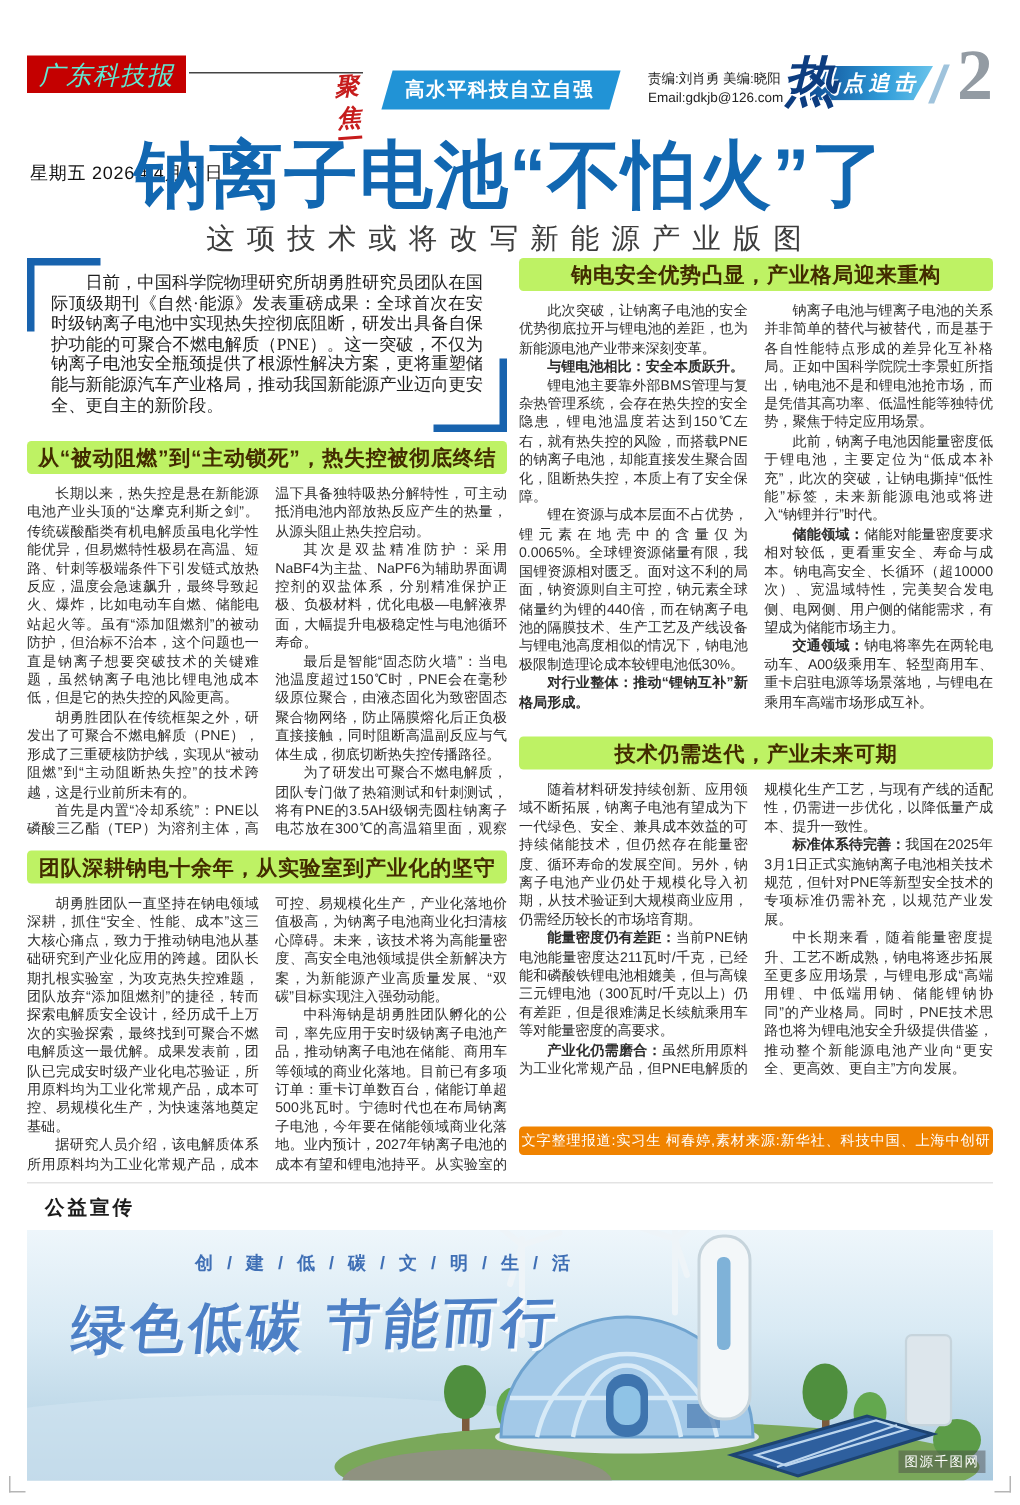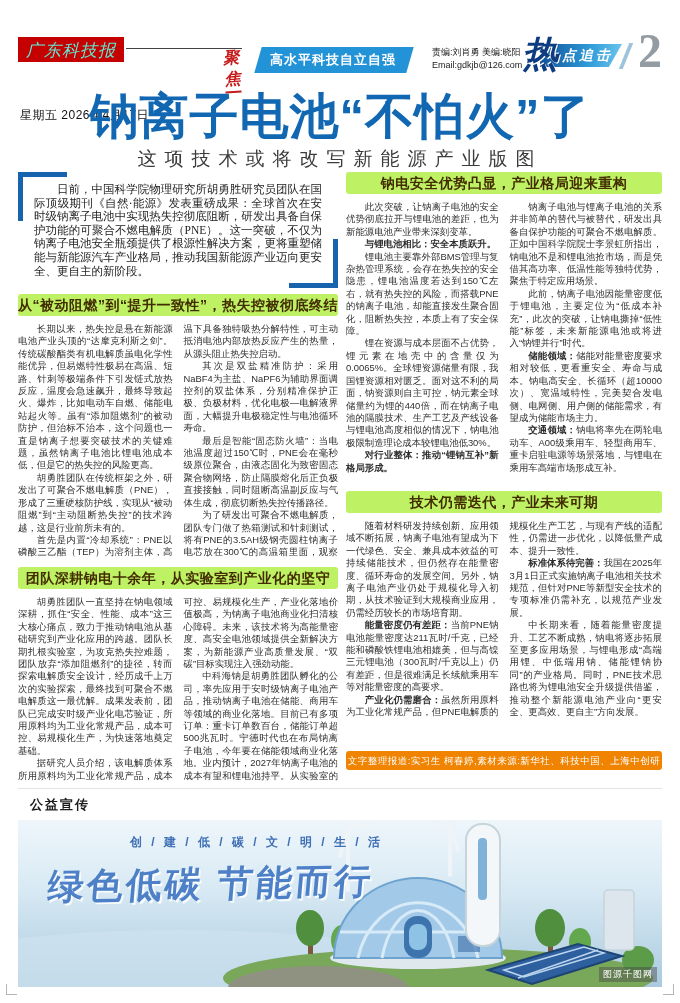--- a/index.html
+++ b/index.html
@@ -113,21 +113,21 @@
   </div>
 
   <div class="headline">钠离子电池“不怕火”了</div>
   <div class="subheadline">这项技术或将改写新能源产业版图</div>
 
   <div class="content">
     <div class="half left">
       <div class="intro">
         <p>日前，中国科学院物理研究所胡勇胜研究员团队在国际顶级期刊《自然·能源》发表重磅成果：全球首次在安时级钠离子电池中实现热失控彻底阻断，研发出具备自保护功能的可聚合不燃电解质（PNE）。这一突破，不仅为钠离子电池安全瓶颈提供了根源性解决方案，更将重塑储能与新能源汽车产业格局，推动我国新能源产业迈向更安全、更自主的新阶段。</p>
       </div>
-      <div class="sec-header">从“被动阻燃”到“提升一致性”，热失控被彻底终结</div>
+      <div class="sec-header">从“被动阻燃”到“主动锁死”，热失控被彻底终结</div>
       <div class="sec-body body-s1">
           <p>长期以来，热失控是悬在新能源电池产业头顶的“达摩克利斯之剑”。传统碳酸酯类有机电解质虽电化学性能优异，但易燃特性极易在高温、短路、针刺等极端条件下引发链式放热反应，温度会急速飙升，最终导致起火、爆炸，比如电动车自燃、储能电站起火等。虽有“添加阻燃剂”的被动防护，但治标不治本，这个问题也一直是钠离子想要突破技术的关键难题，虽然钠离子电池比锂电池成本低，但是它的热失控的风险更高。</p>
           <p>胡勇胜团队在传统框架之外，研发出了可聚合不燃电解质（PNE），形成了三重硬核防护线，实现从“被动阻燃”到“主动阻断热失控”的技术跨越，这是行业前所未有的。</p>
           <p>首先是内置“冷却系统”：PNE以磷酸三乙酯（TEP）为溶剂主体，高温下具备独特吸热分解特性，可主动抵消电池内部放热反应产生的热量，从源头阻止热失控启动。</p>
           <p>其次是双盐精准防护：采用NaBF4为主盐、NaPF6为辅助界面调控剂的双盐体系，分别精准保护正极、负极材料，优化电极—电解液界面，大幅提升电极稳定性与电池循环寿命。</p>
           <p>最后是智能“固态防火墙”：当电池温度超过150℃时，PNE会在毫秒级原位聚合，由液态固化为致密固态聚合物网络，防止隔膜熔化后正负极直接接触，同时阻断高温副反应与气体生成，彻底切断热失控传播路径。</p>
           <p>为了研发出可聚合不燃电解质，团队专门做了热箱测试和针刺测试，将有PNE的3.5AH级钢壳圆柱钠离子电芯放在300℃的高温箱里面，观察其反应，令人惊喜的是，电池状态良好，不冒烟，不起火，不爆炸，而且还是4.3伏高电压、211瓦时/千克高性能的状态下，说明其耐高压和稳定性不错，达到了高安全和高性能的双重目的，硬核实力非常强。</p>
         </div>
       <div class="sec-header">团队深耕钠电十余年，从实验室到产业化的坚守</div>
       <div class="sec-body body-s2">
@@ -137,21 +137,21 @@
         </div>
     </div>
     <div class="half right">
       <div class="sec-header" style="margin-top:0;">钠电安全优势凸显，产业格局迎来重构</div>
       <div class="sec-body body-s3">
           <p>此次突破，让钠离子电池的安全优势彻底拉开与锂电池的差距，也为新能源电池产业带来深刻变革。</p>
           <p class="p-bold">与锂电池相比：安全本质跃升。</p>
           <p>锂电池主要靠外部BMS管理与复杂热管理系统，会存在热失控的安全隐患，锂电池温度若达到150℃左右，就有热失控的风险，而搭载PNE的钠离子电池，却能直接发生聚合固化，阻断热失控，本质上有了安全保障。</p>
           <p>锂在资源与成本层面不占优势，锂元素在地壳中的含量仅为0.0065%。全球锂资源储量有限，我国锂资源相对匮乏。面对这不利的局面，钠资源则自主可控，钠元素全球储量约为锂的440倍，而在钠离子电池的隔膜技术、生产工艺及产线设备与锂电池高度相似的情况下，钠电池极限制造理论成本较锂电池低30%。</p>
           <p class="p-bold">对行业整体：推动“锂钠互补”新格局形成。</p>
-          <p>钠离子电池与锂离子电池的关系并非简单的替代与被替代，研发出具备自保护功能的可聚合不燃电解质。正如中国科学院院士李景虹所指出，钠电池不是和锂电池抢市场，而是凭借其高功率、低温性能等独特优势，聚焦于特定应用场景。</p>
+          <p>钠离子电池与锂离子电池的关系并非简单的替代与被替代，而是基于各自性能特点形成的差异化互补格局。正如中国科学院院士李景虹所指出，钠电池不是和锂电池抢市场，而是凭借其高功率、低温性能等独特优势，聚焦于特定应用场景。</p>
           <p>此前，钠离子电池因能量密度低于锂电池，主要定位为“低成本补充”，此次的突破，让钠电撕掉“低性能”标签，未来新能源电池或将进入“钠锂并行”时代。</p>
           <p><b>储能领域：</b>储能对能量密度要求相对较低，更看重安全、寿命与成本。钠电高安全、长循环（超10000次）、宽温域特性，完美契合发电侧、电网侧、用户侧的储能需求，有望成为储能市场主力。</p>
           <p><b>交通领域：</b>钠电将率先在两轮电动车、A00级乘用车、轻型商用车、重卡启驻电源等场景落地，与锂电在乘用车高端市场形成互补。</p>
         </div>
       <div class="sec-header">技术仍需迭代，产业未来可期</div>
       <div class="sec-body body-s4">
           <p>随着材料研发持续创新、应用领域不断拓展，钠离子电池有望成为下一代绿色、安全、兼具成本效益的可持续储能技术，但仍然存在能量密度、循环寿命的发展空间。另外，钠离子电池产业仍处于规模化导入初期，从技术验证到大规模商业应用，仍需经历较长的市场培育期。</p>
           <p><b>能量密度仍有差距：</b>当前PNE钠电池能量密度达211瓦时/千克，已经能和磷酸铁锂电池相媲美，但与高镍三元锂电池（300瓦时/千克以上）仍有差距，但是很难满足长续航乘用车等对能量密度的高要求。</p>
           <p><b>产业化仍需磨合：</b>虽然所用原料为工业化常规产品，但PNE电解质的规模化生产工艺，与现有产线的适配性，仍需进一步优化，以降低量产成本、提升一致性。</p>
           <p><b>标准体系待完善：</b>我国在2025年3月1日正式实施钠离子电池相关技术规范，但针对PNE等新型安全技术的专项标准仍需补充，以规范产业发展。</p>

